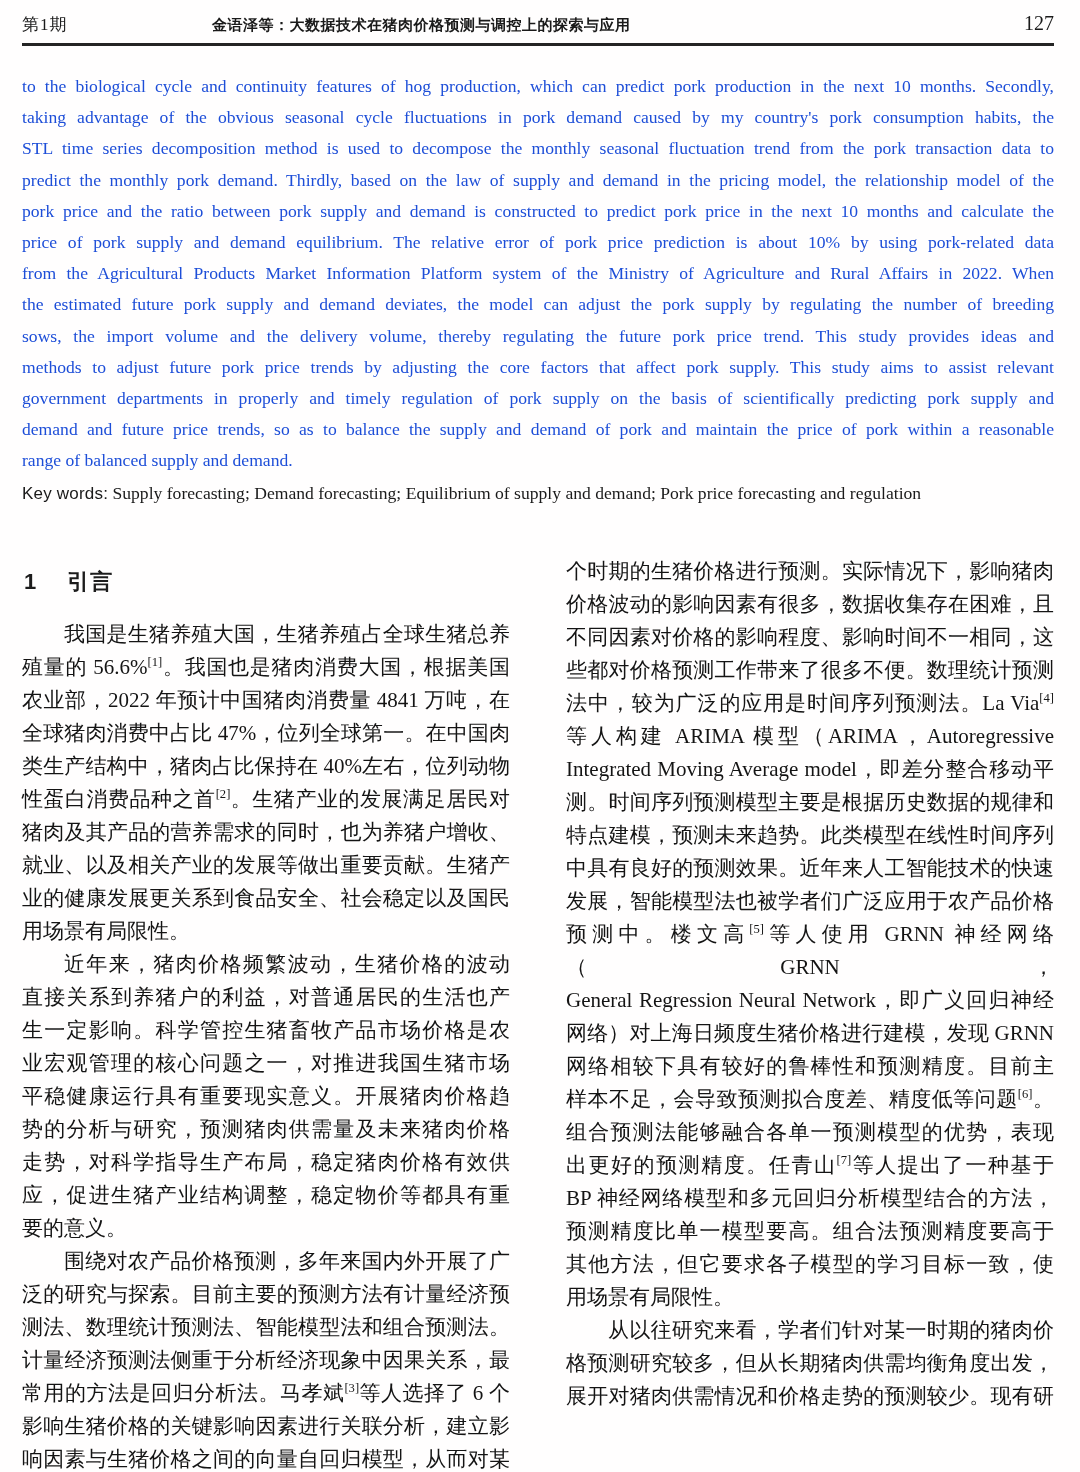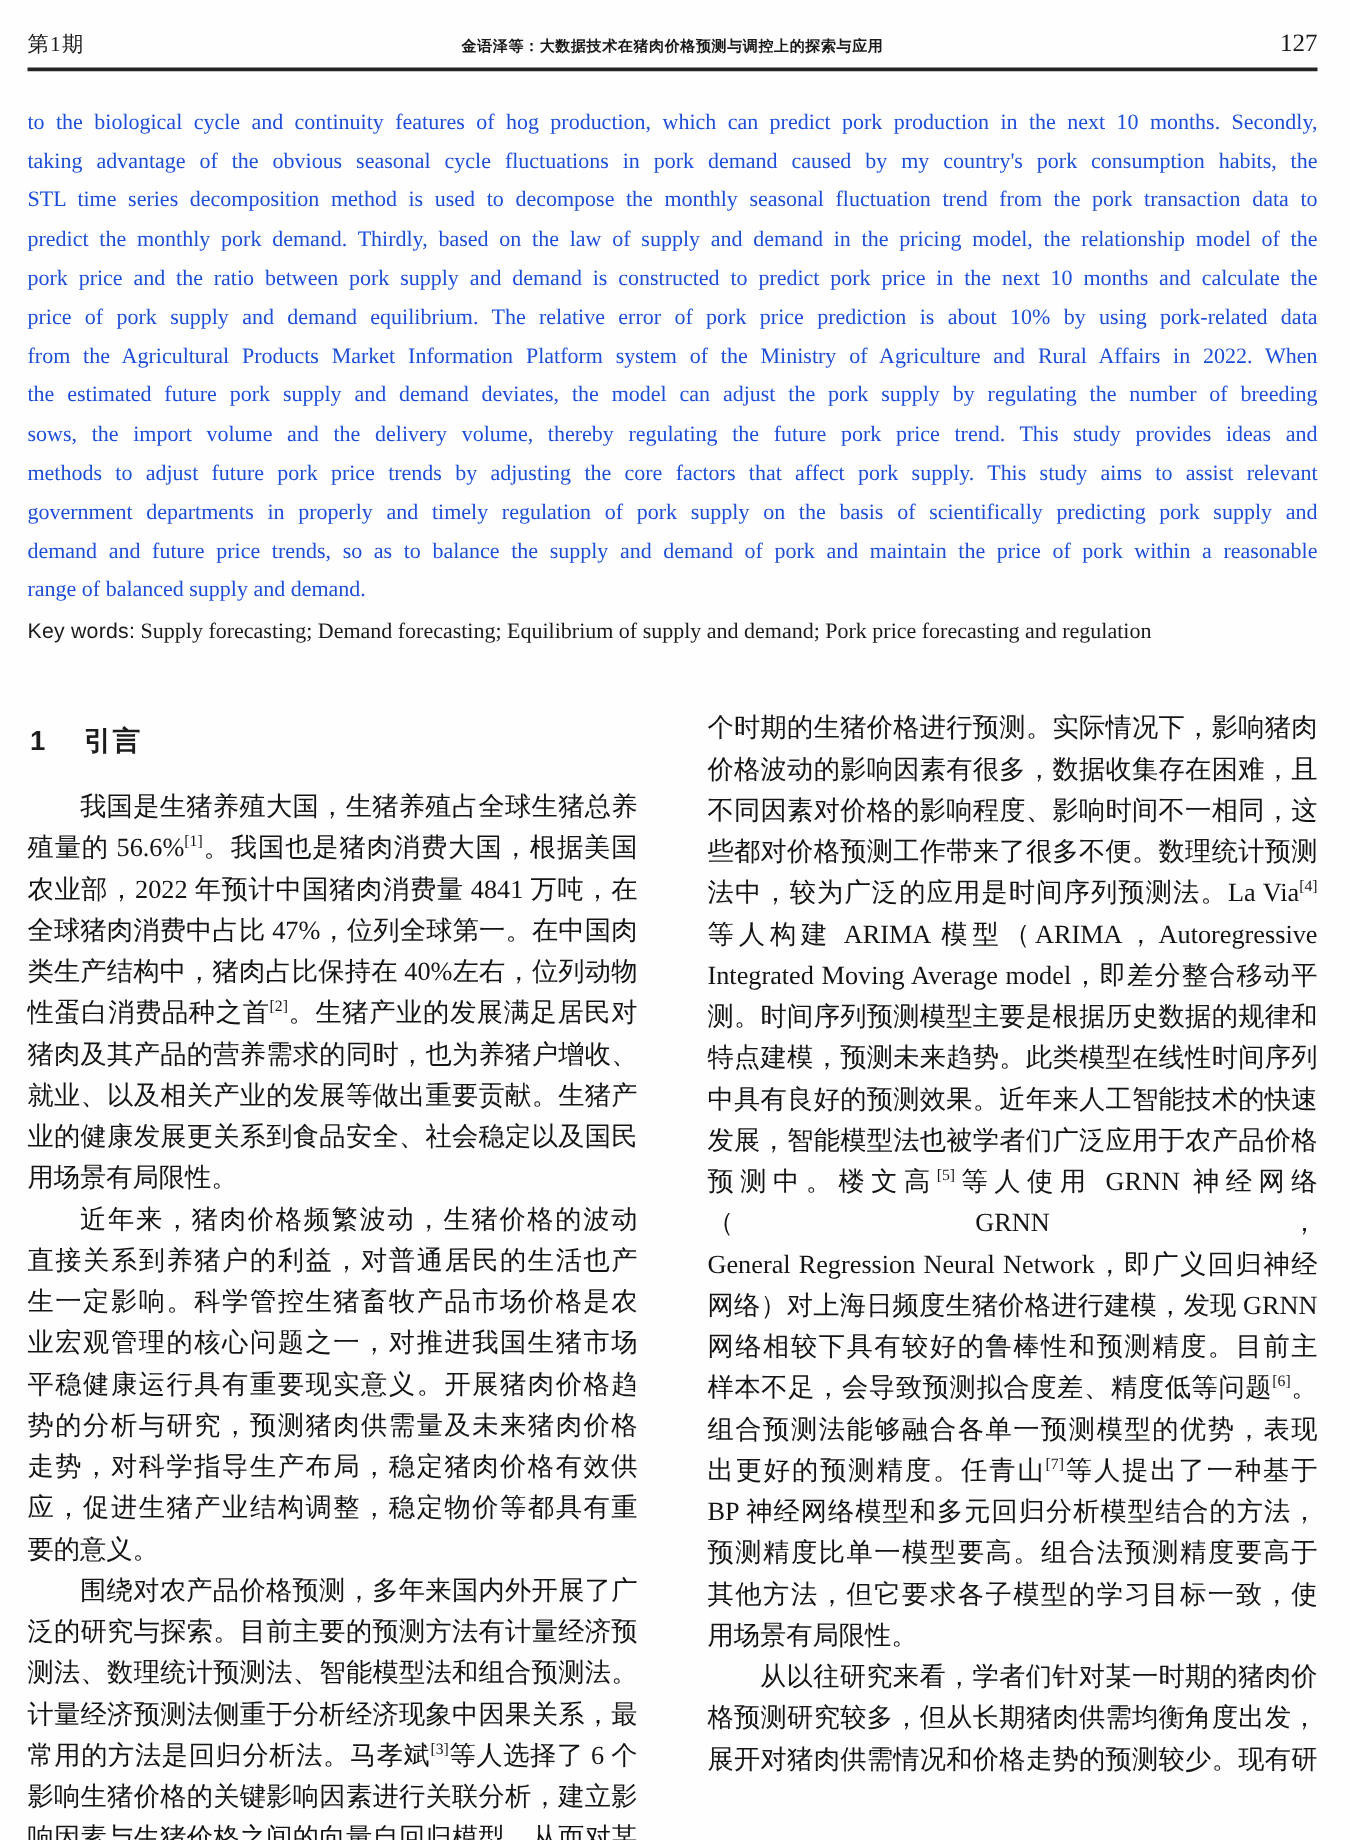--- a/index.html
+++ b/index.html
@@ -5,35 +5,35 @@
   html,body { margin:0; padding:0; background:#ffffff; }
   .page {
     position:relative;
     width:1080px; height:1472px;
     margin:0 auto;
     background:#fffefe;
     color:#1a1a1a;
     overflow:hidden;
     font-family:"Liberation Serif","DejaVu Serif",serif;
     box-sizing:border-box;
-    padding:24px 26px 0 22px;
+    padding:12px 26px 0 22px;
   }
   
   .running-head {
     display:flex; align-items:baseline;
     border-bottom:3px solid #242424;
     padding-bottom:7px;
   }
   .running-head .issue {
     width:190px; font-size:17px; letter-spacing:1px;
   }
   .running-head .rtitle {
-    flex:1; text-align:center;
+    flex:1; text-align:left;
     font-family:"Liberation Sans","DejaVu Sans",sans-serif;
-    font-weight:700; font-size:12px; letter-spacing:.5px;
+    font-weight:700; font-size:15px; letter-spacing:.5px;
   }
   .running-head .pageno {
     width:190px; text-align:right; font-size:20px;
   }
   
   .abstract { margin-top:25px; font-size:17.6px; line-height:31.2px; color:#1d4ed8; }
   .abstract .tline { text-align:justify; text-align-last:justify; }
   .abstract .tline.end { text-align-last:left; }
   .kwline { font-size:17.6px; line-height:31.2px; margin-top:1px; }
   .kwlabel {

